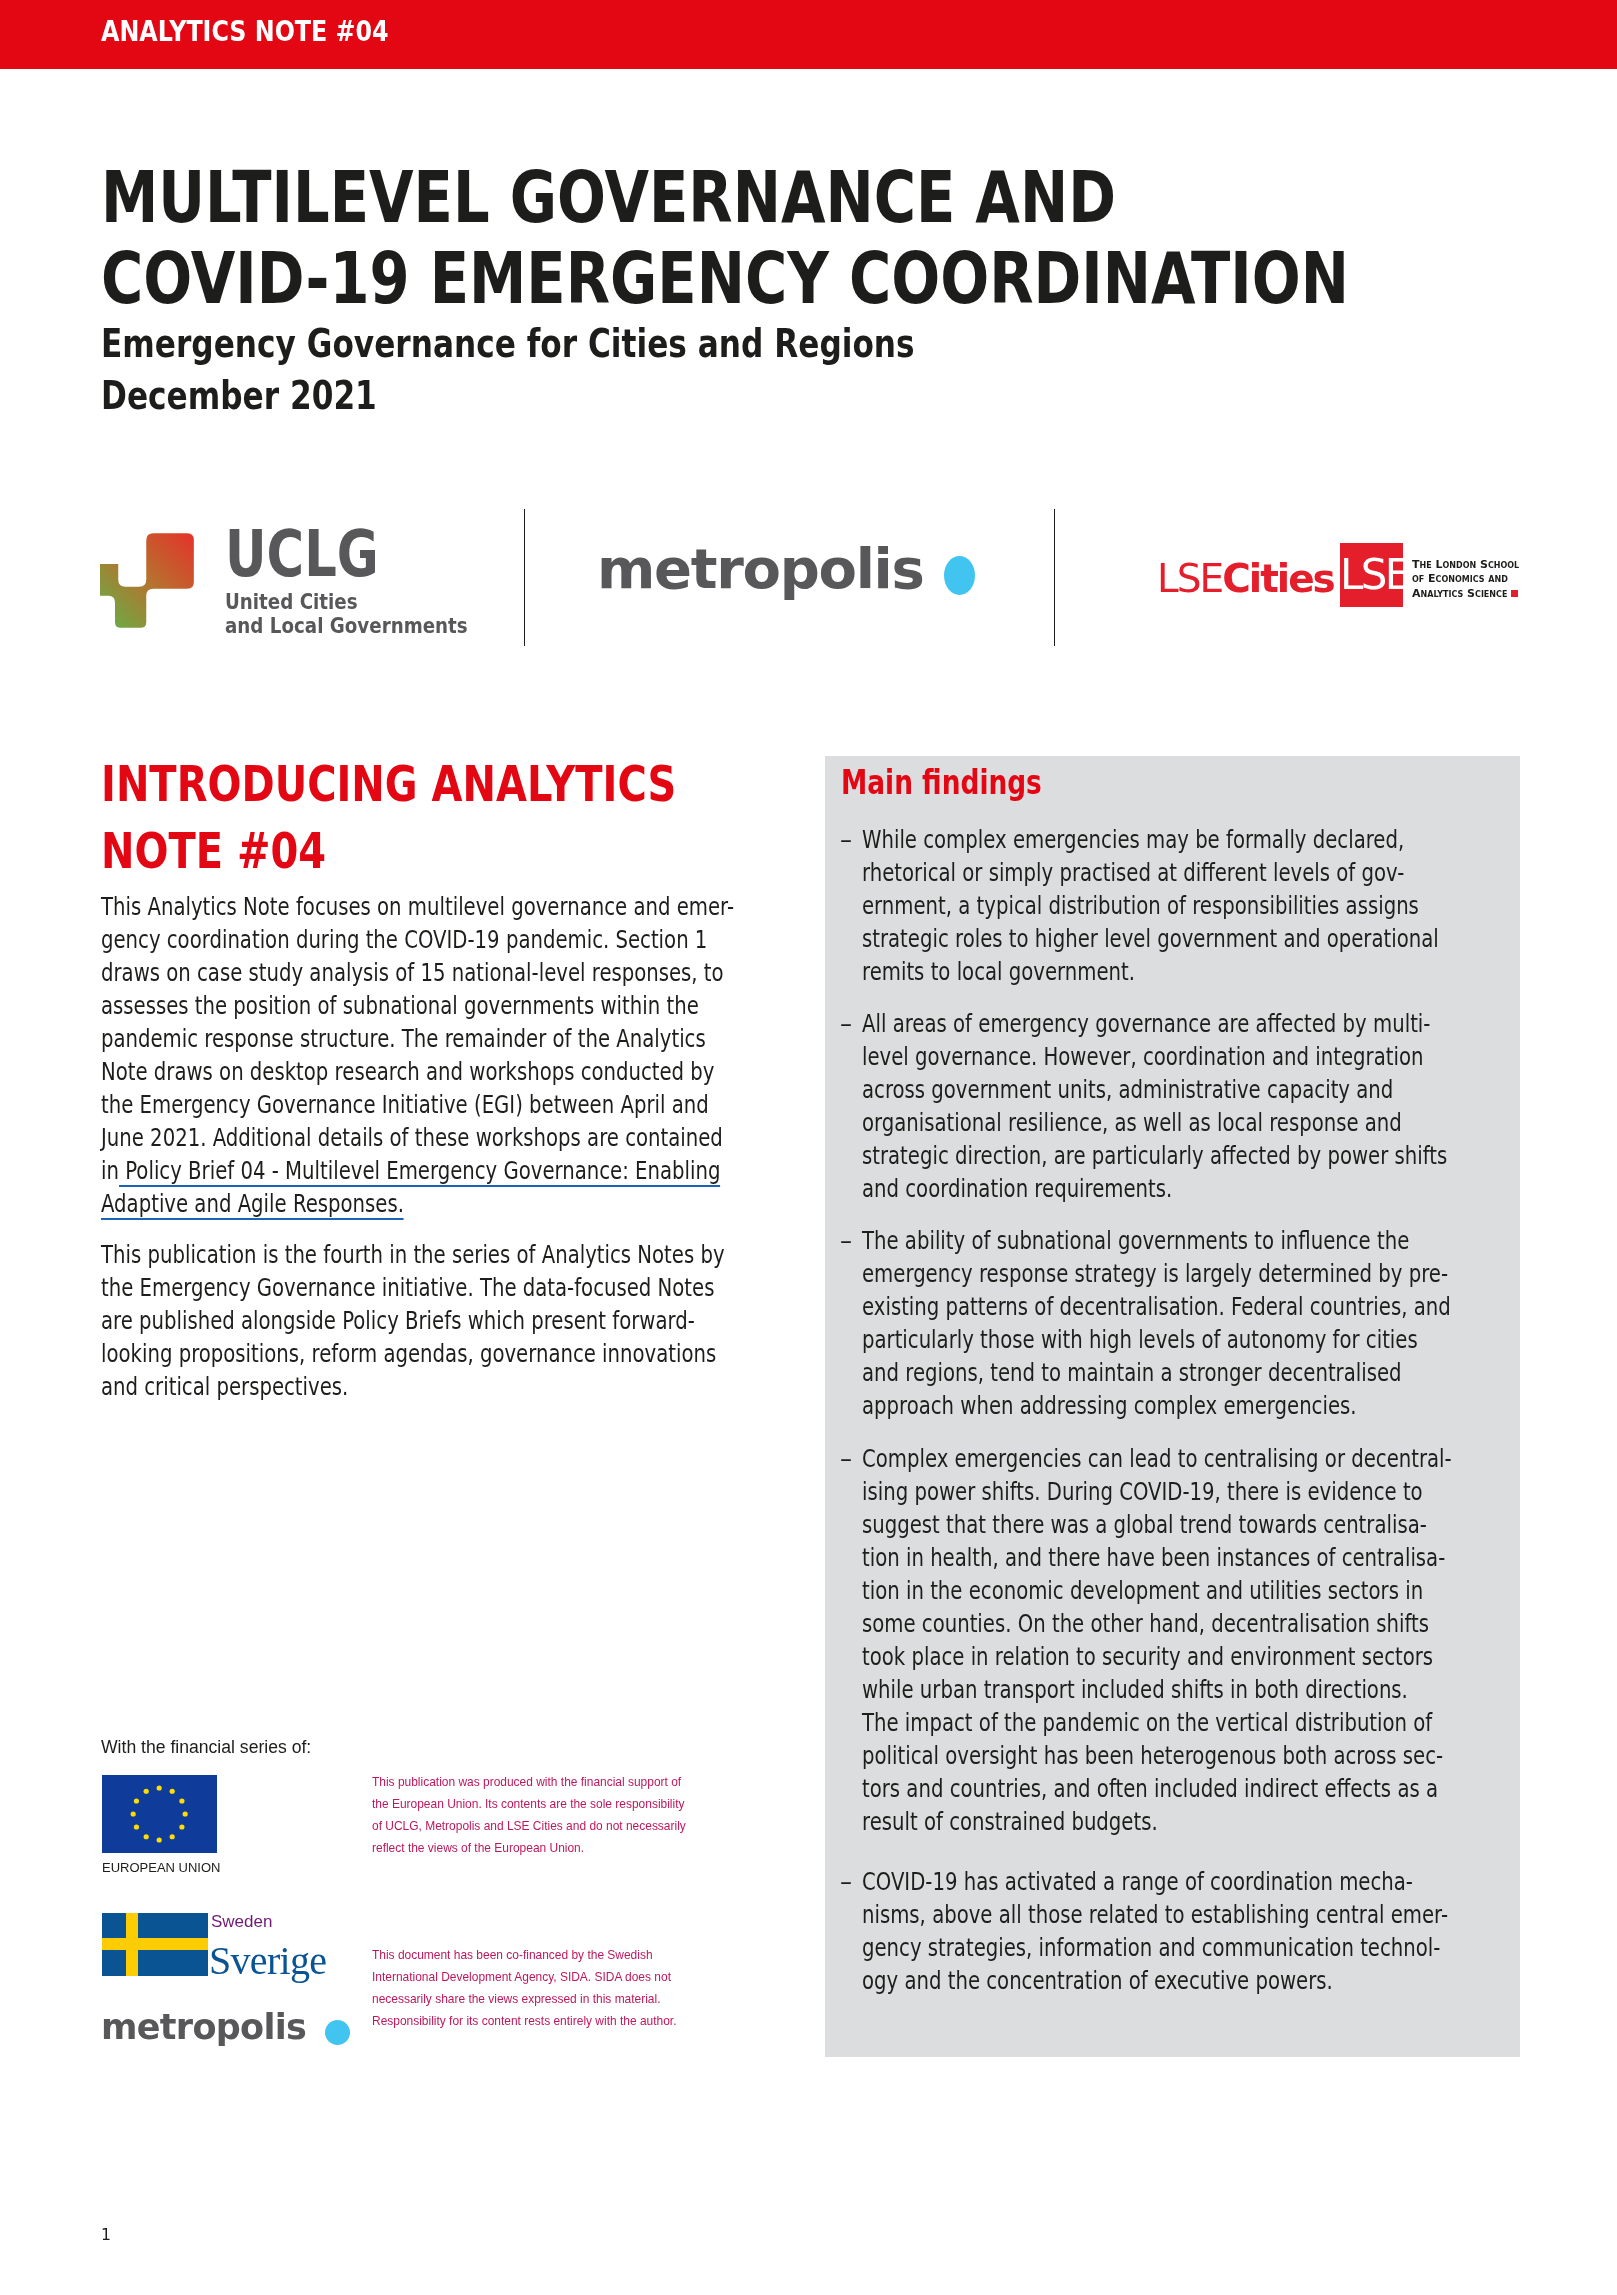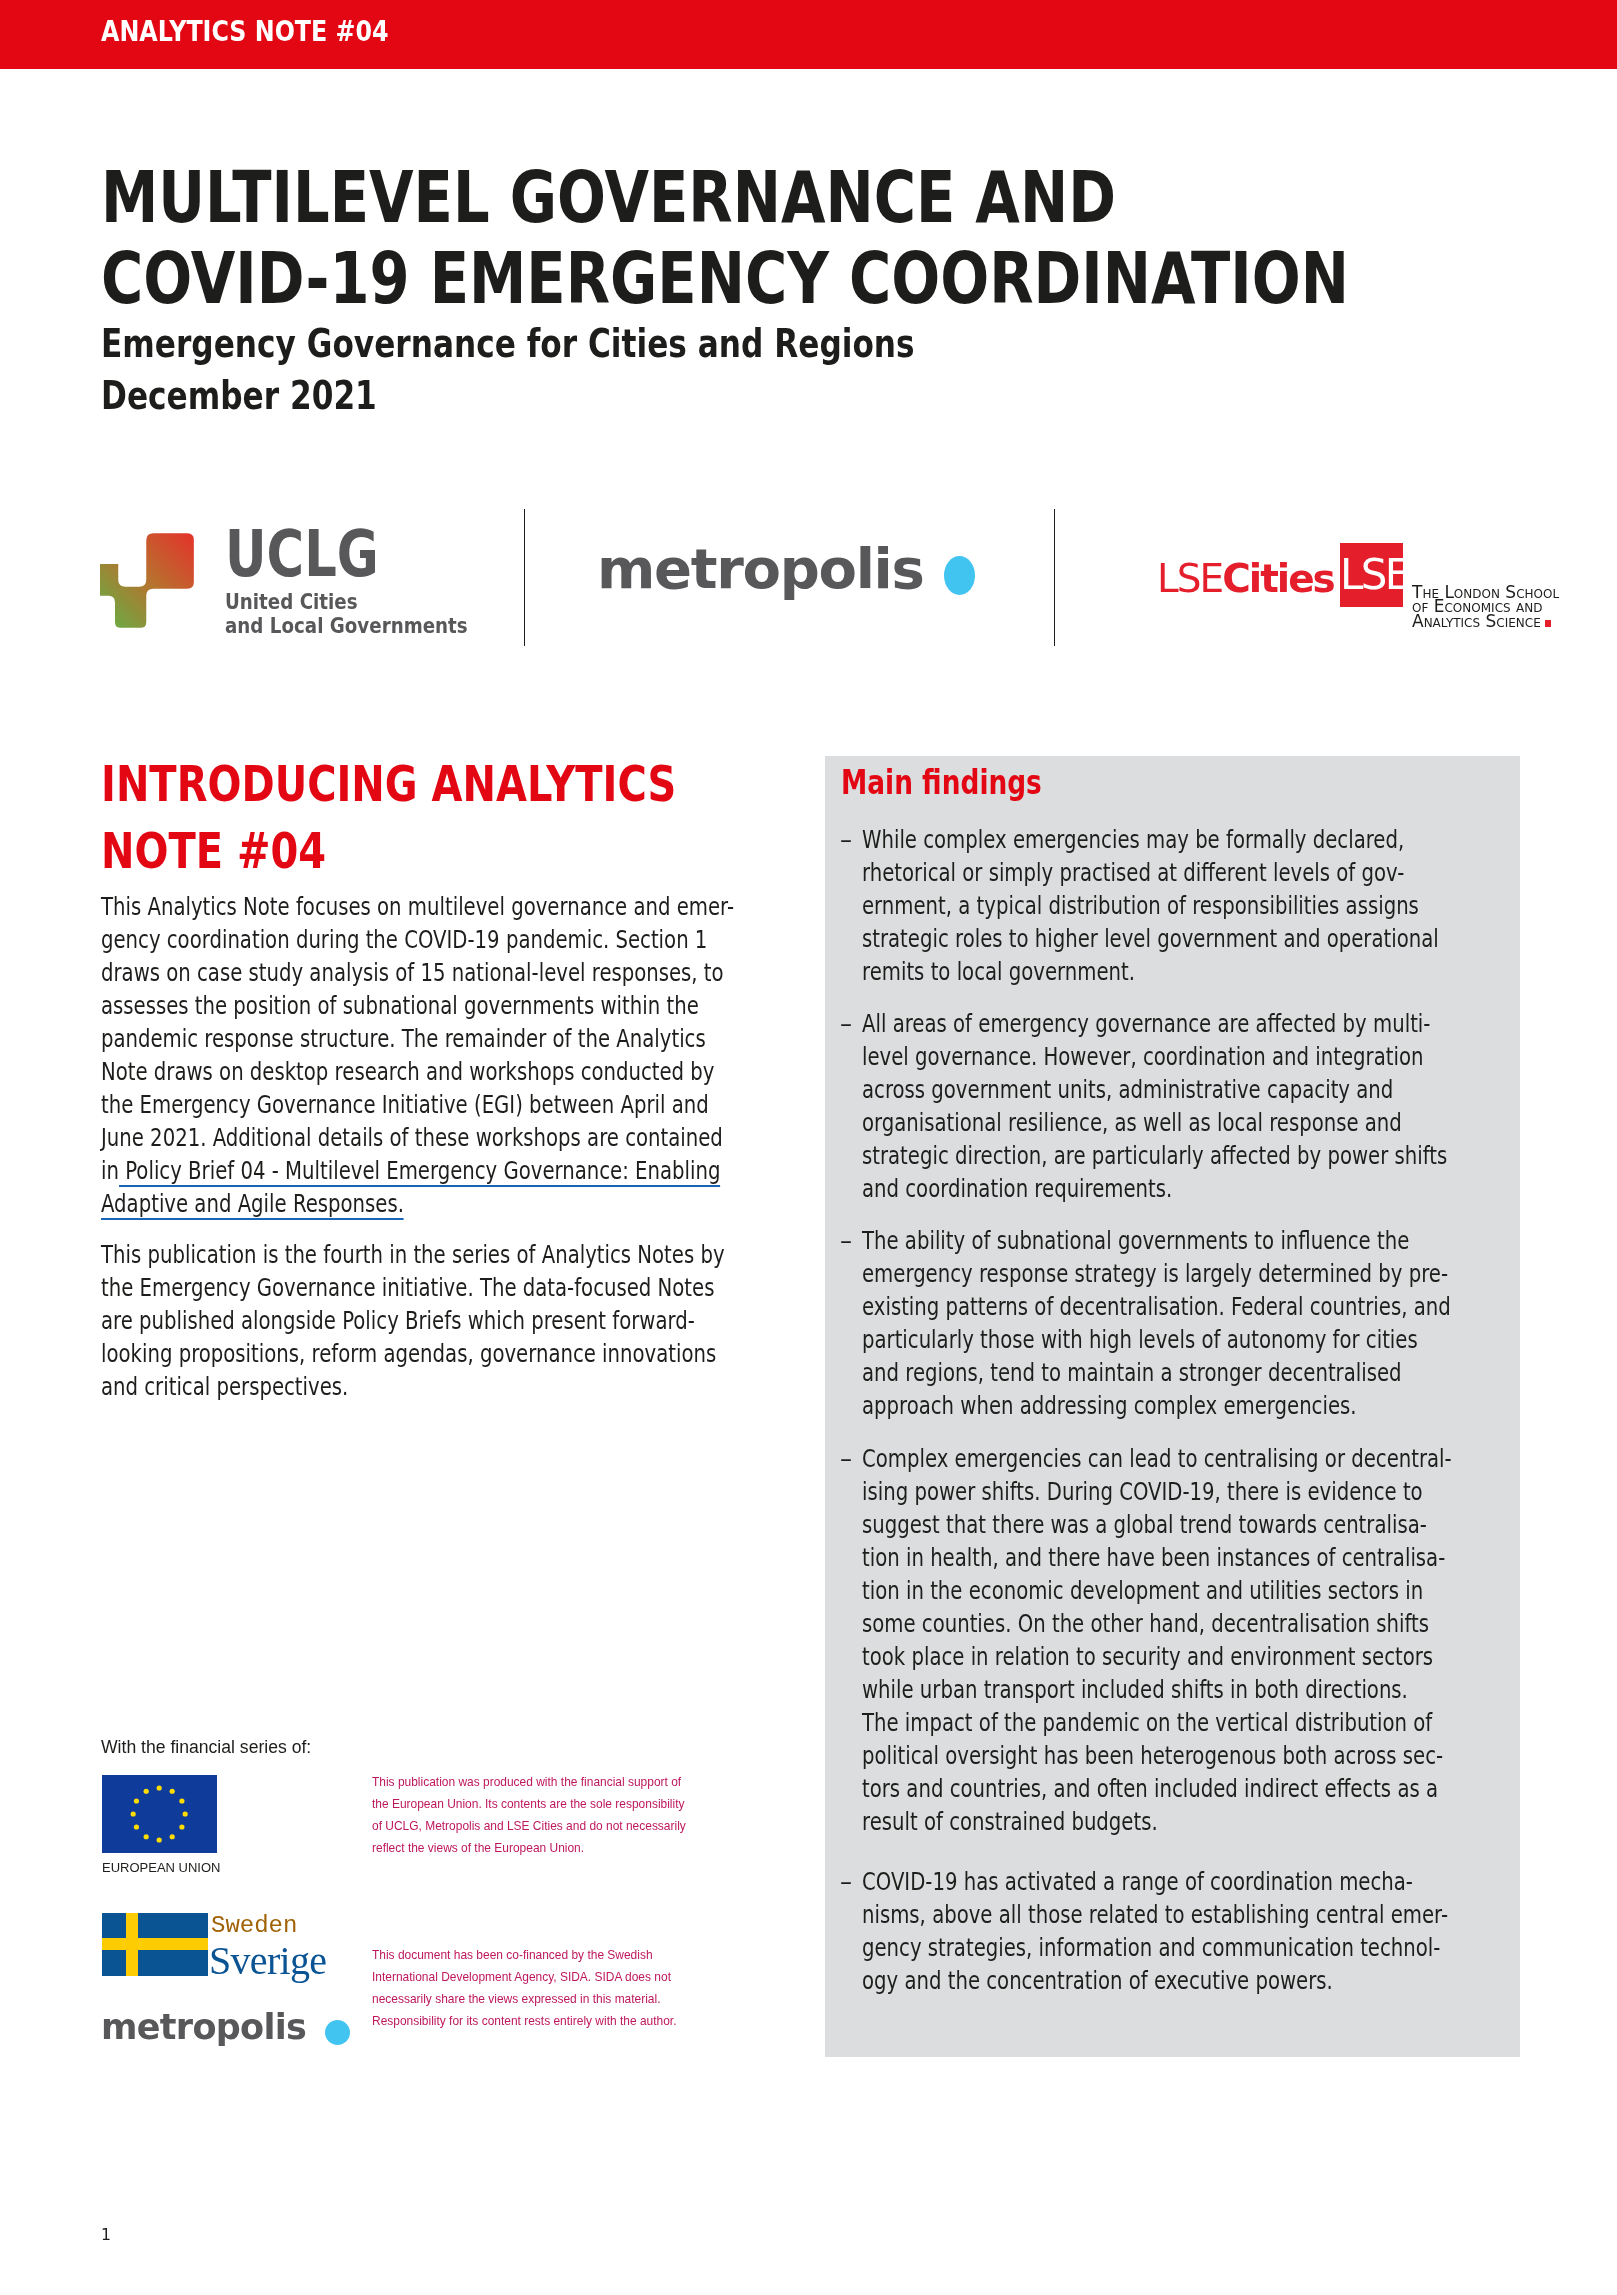--- a/index.html
+++ b/index.html
@@ -24,21 +24,21 @@
   .uclg-sub { left: 225px; top: 590px; font-size: 21.5px; font-weight: bold; color: #58585a; line-height: 23.5px;
               transform: scaleX(0.85); transform-origin: left top; white-space: nowrap; }
   .metro-word { left: 597px; top: 536px; font-size: 56px; font-weight: bold; color: #58585a;
                 letter-spacing: -1.3px; white-space: nowrap; }
   .metro-dot { left: 944px; top: 556px; width: 31px; height: 39px; border-radius: 50%; background: #42c4f0; }
   .lsecities { left: 1131px; top: 556px; font-size: 39px; color: #e41e2b; white-space: nowrap; letter-spacing: -2px; margin-left: 26px; }
   .lsecities .thin { font-weight: normal; }
   .lsecities .bold { font-weight: bold; }
   .lse-box { left: 1340px; top: 543px; width: 63px; height: 64px; background: #e41e2b; color: #fff;
              font-size: 42px; text-align: center; line-height: 64px; letter-spacing: -2.6px; }
-  .lse-text { left: 1412px; top: 585px; font-size: 17px; font-weight: normal; color: #1d1d1b; line-height: 14.3px;
+  .lse-text { left: 1412px; top: 558px; font-size: 11px; font-weight: bold; color: #1d1d1b; line-height: 14.3px;
               white-space: nowrap; font-variant: small-caps; }
   .lse-sq { display: inline-block; width: 6.5px; height: 6.5px; background: #e41e2b; margin-left: 3.9px; }
 
   
   .intro-heading { left: 101px; top: 751px; font-size: 50px; font-weight: bold; line-height: 67px;
                    color: #e30613; transform: scaleX(0.80); transform-origin: left top; white-space: nowrap; }
   .body-col { left: 101px; width: 691px; font-size: 24px; line-height: 33px; color: #1d1d1b; }
   .lines span { display: block; white-space: nowrap; transform: scaleX(0.82); transform-origin: left top; }
   .link { color: #1d1d1b; text-decoration: none; border-bottom: 2px solid #1a64b8; }
 
@@ -54,21 +54,21 @@
   
   .fund-label { left: 101px; top: 1737px; font-size: 17.6px; color: #1d1d1b; font-family: "Liberation Sans", sans-serif; }
   .eu-flag { left: 102px; top: 1775px; width: 115px; height: 78px; background: #0f3b9a; }
   .eu-caption { left: 102px; top: 1860px; font-size: 13px; color: #1d1d1b; font-family: Liberation Sans, sans-serif; }
   .fund-text { left: 372px; width: 378px; font-size: 13px; line-height: 22px; color: #be185d;
                font-family: "Liberation Sans", sans-serif; }
   .fund-text span { display: block; white-space: nowrap; transform: scaleX(0.92); transform-origin: left top; }
   .se-flag { left: 102px; top: 1913px; width: 106px; height: 63px; background: #0b5494; }
   .se-flag .v { position: absolute; left: 24px; top: 0; width: 11.7px; height: 63px; background: #fecc02; }
   .se-flag .h { position: absolute; left: 0; top: 25.4px; width: 106px; height: 11.7px; background: #fecc02; }
-  .se-sweden { left: 211px; top: 1912px; font-size: 24px; color: #a16207; font-family: Liberation Mono, monospace; }
+  .se-sweden { left: 211px; top: 1912px; font-size: 17px; color: #701a75; font-family: Liberation Sans, sans-serif; }
   .se-sverige { left: 209px; top: 1937px; font-size: 40px; color: #0b5494; font-family: Liberation Serif, serif; letter-spacing: -0.7px; }
   .metro2-word { left: 101px; top: 2007px; font-size: 35px; font-weight: bold; color: #58585a; letter-spacing: -0.7px; white-space: nowrap; }
   .metro2-dot { left: 325px; top: 2020px; width: 25px; height: 25px; border-radius: 50%; background: #42c4f0; }
   .pagenum { left: 101px; top: 2225px; font-size: 15.7px; color: #1d1d1b; }
 </style>
 </head>
 <body>
 
 <div class="abs band"></div>
 <div class="abs band-label">ANALYTICS NOTE #04</div>

